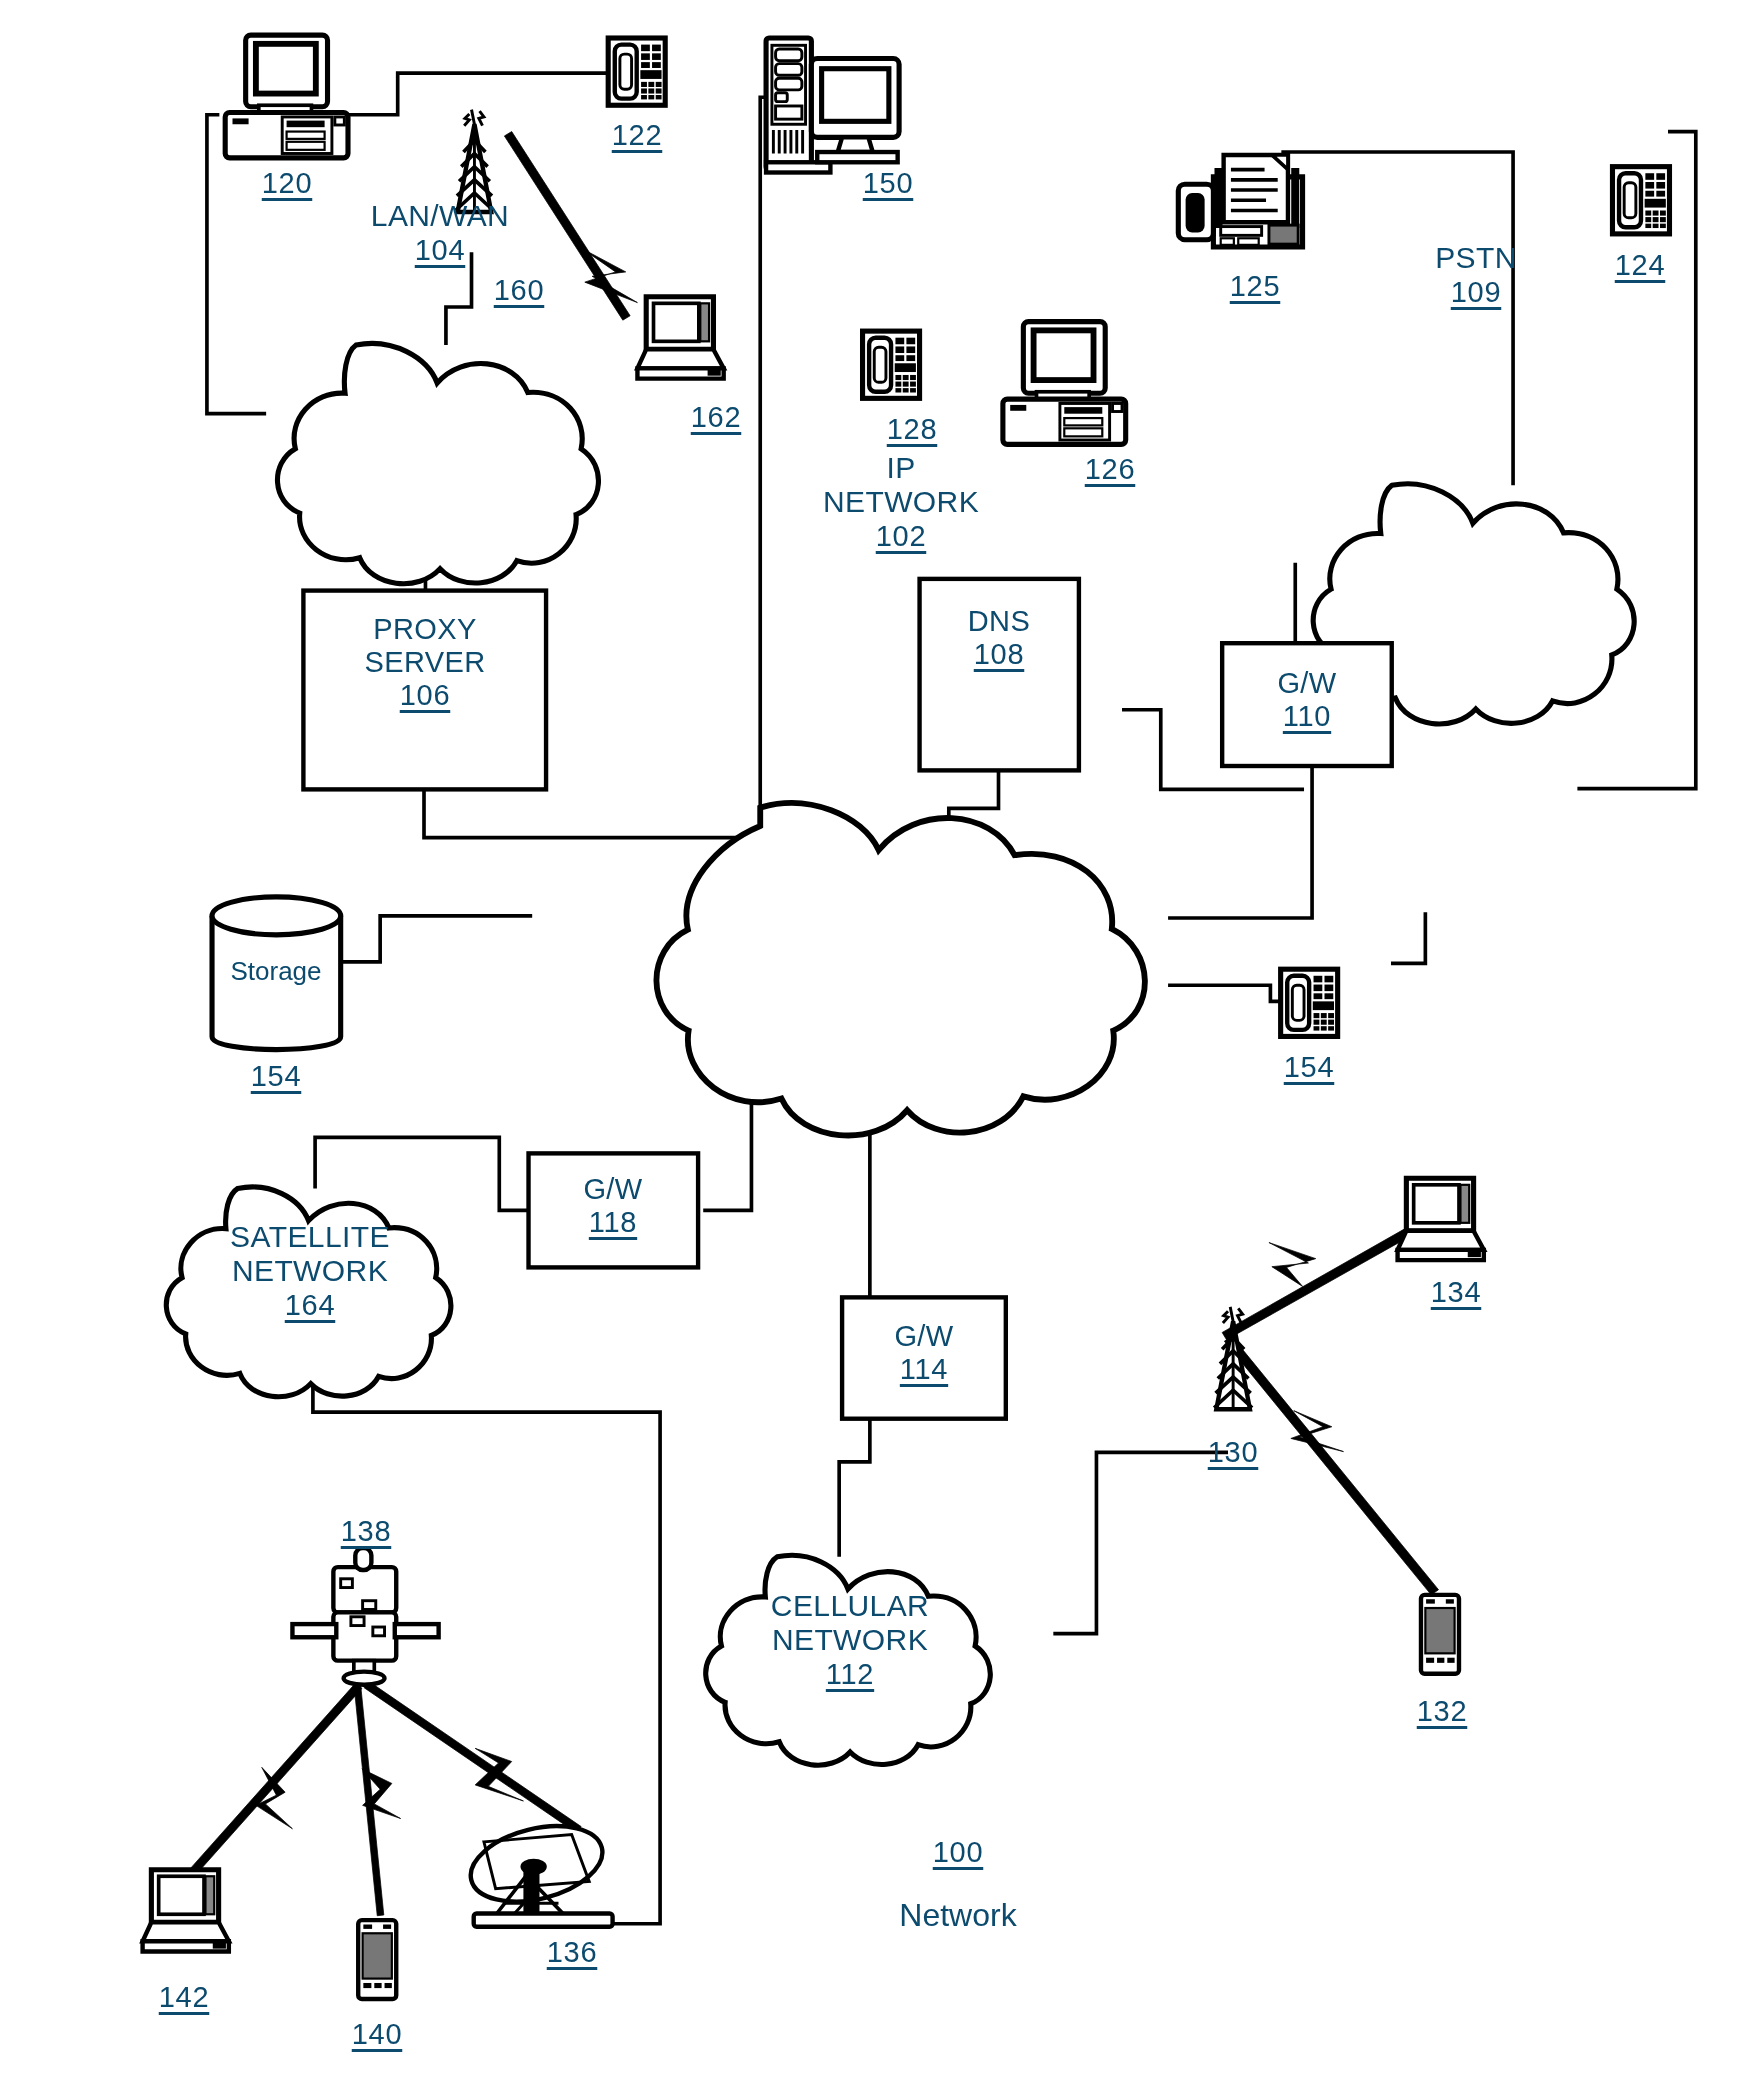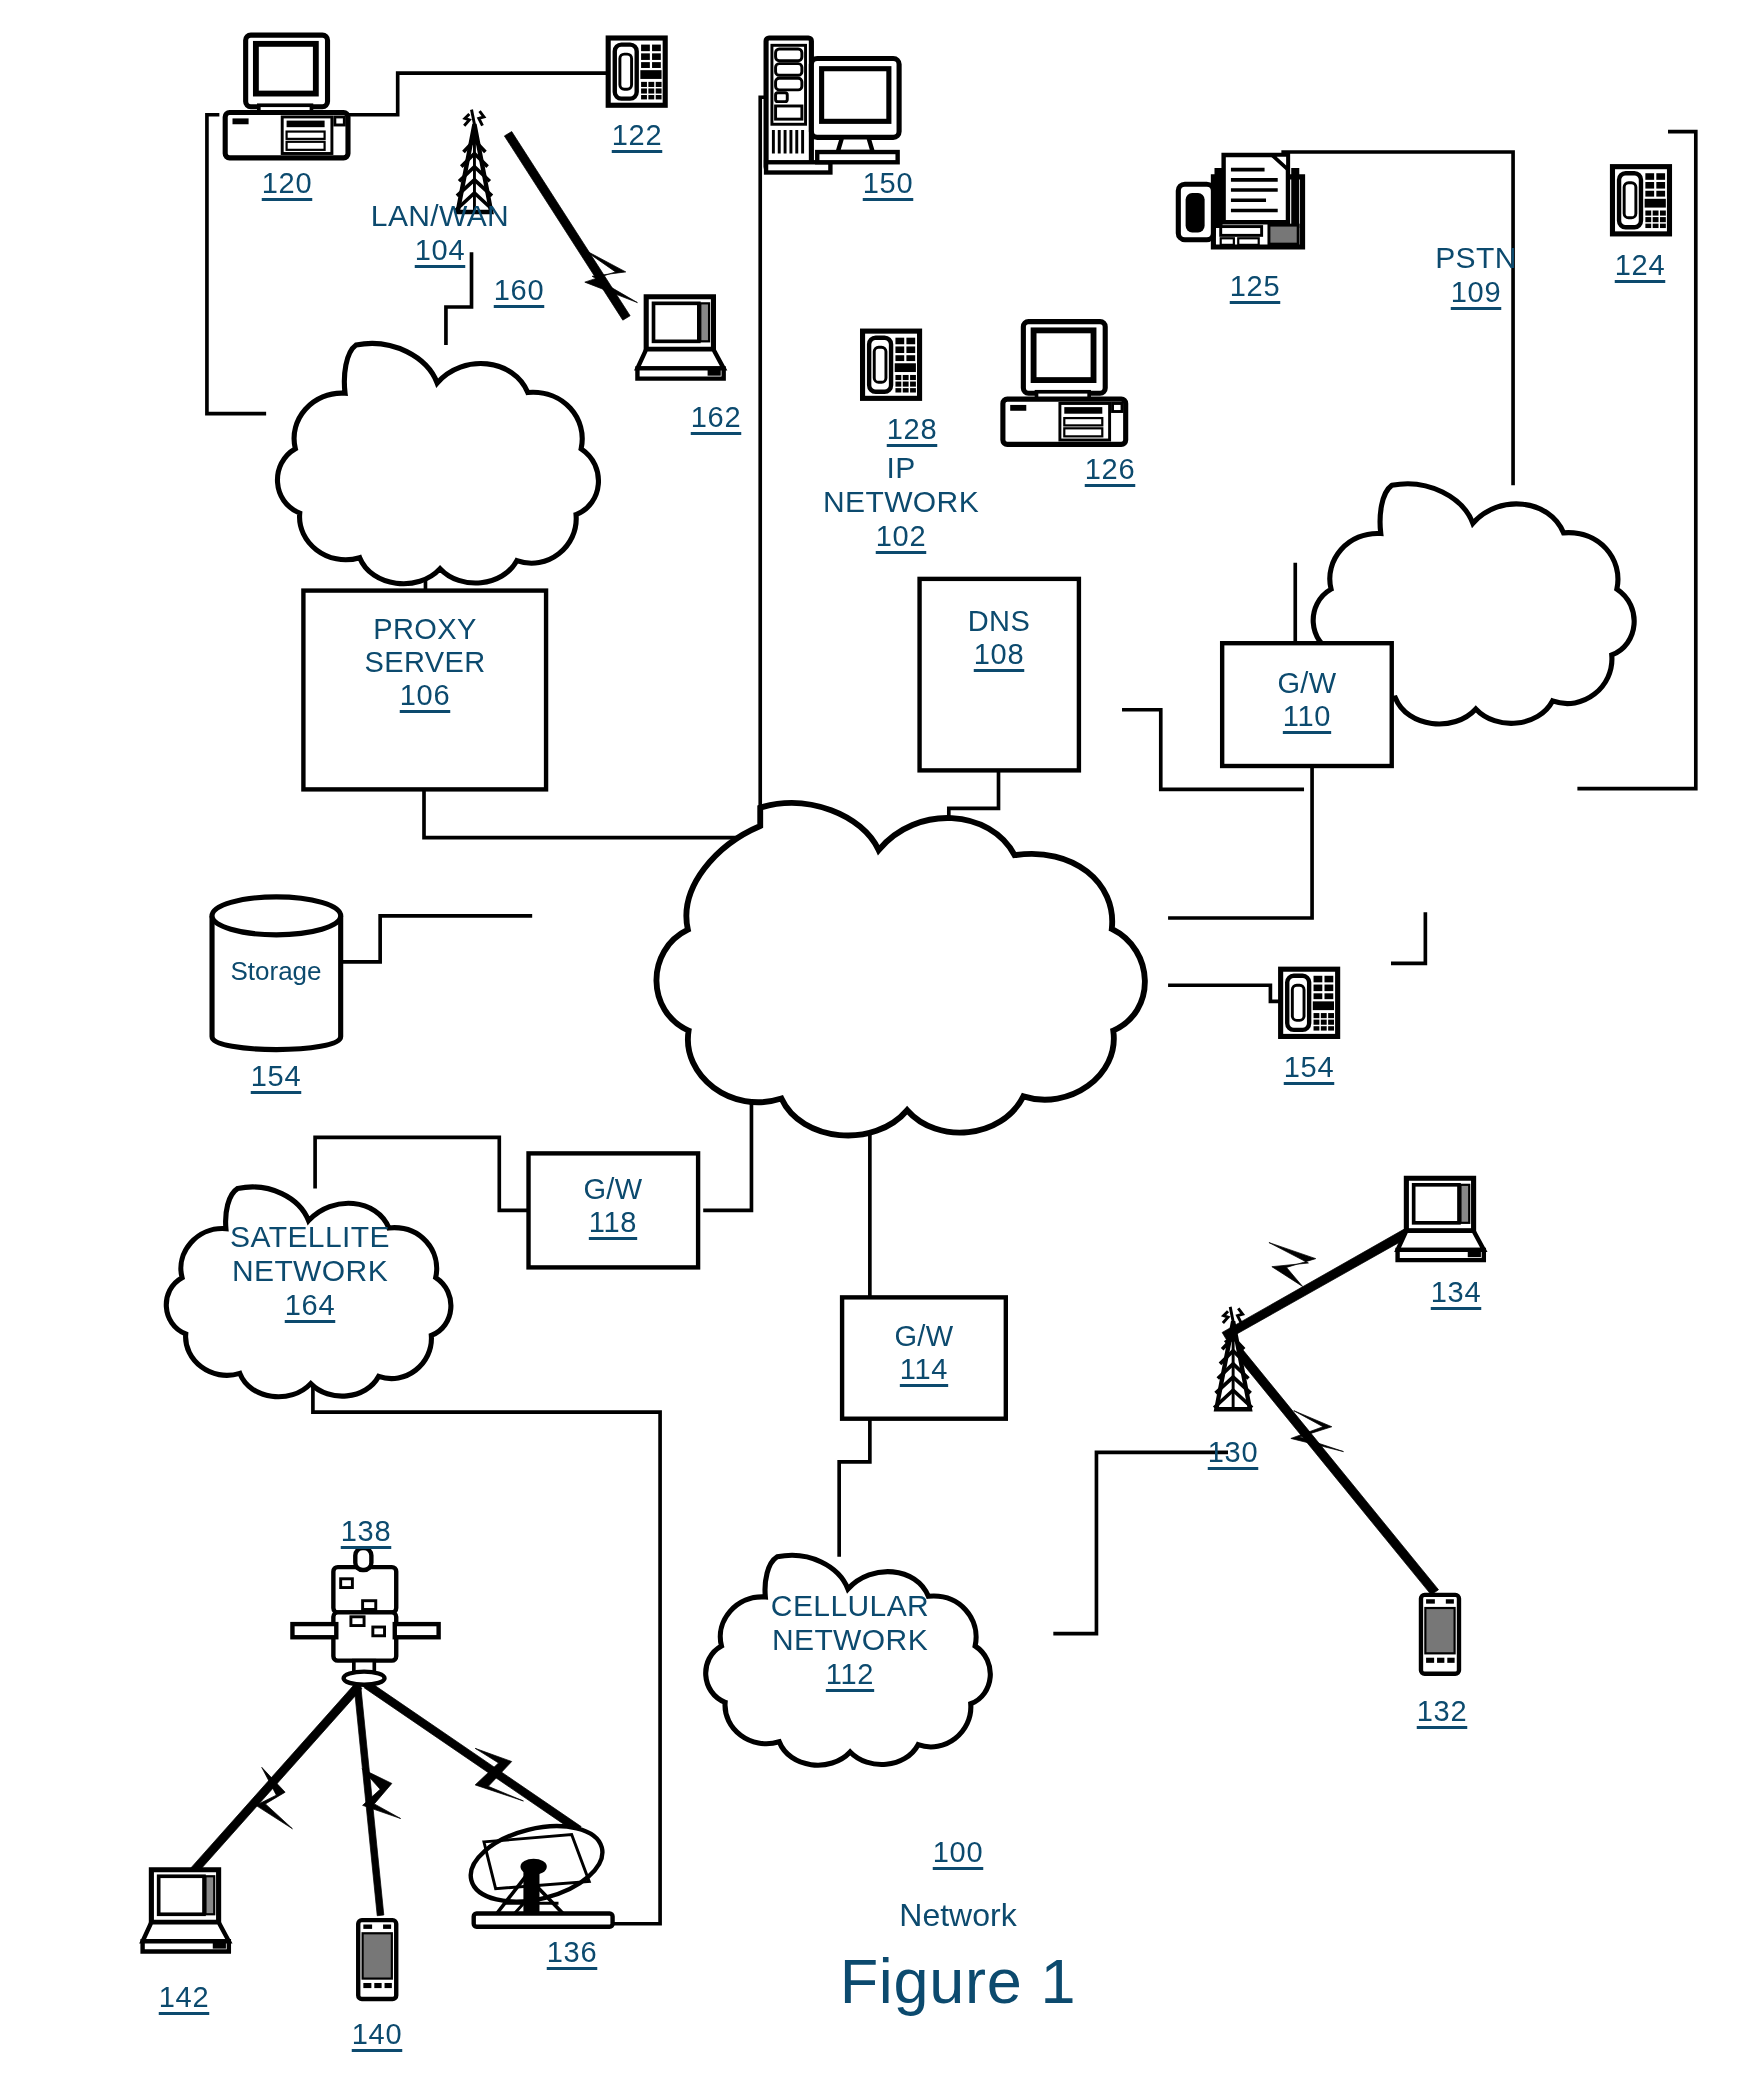--- a/index.html
+++ b/index.html
@@ -325,16 +325,15 @@
 <div class="lbl refnum ctr" style="left:1233px;top:1436px;">130</div>
 <div class="lbl refnum ctr" style="left:1456px;top:1276px;">134</div>
 <div class="lbl refnum ctr" style="left:1442px;top:1695px;">132</div>
 <div class="lbl refnum ctr" style="left:366px;top:1515px;">138</div>
 <div class="lbl refnum ctr" style="left:184px;top:1981px;">142</div>
 <div class="lbl refnum ctr" style="left:377px;top:2018px;">140</div>
 <div class="lbl refnum ctr" style="left:572px;top:1936px;">136</div>
 
 <div class="lbl refnum ctr" style="left:958px;top:1836px;">100</div>
 <div class="lbl netword ctr" style="left:958px;top:1897px;">Network</div>
-<div class="lbl figtitle ctr" style="left:958px;top:1945px;">Figure 1</div>
 
 </div>
 
 
 </body></html>

